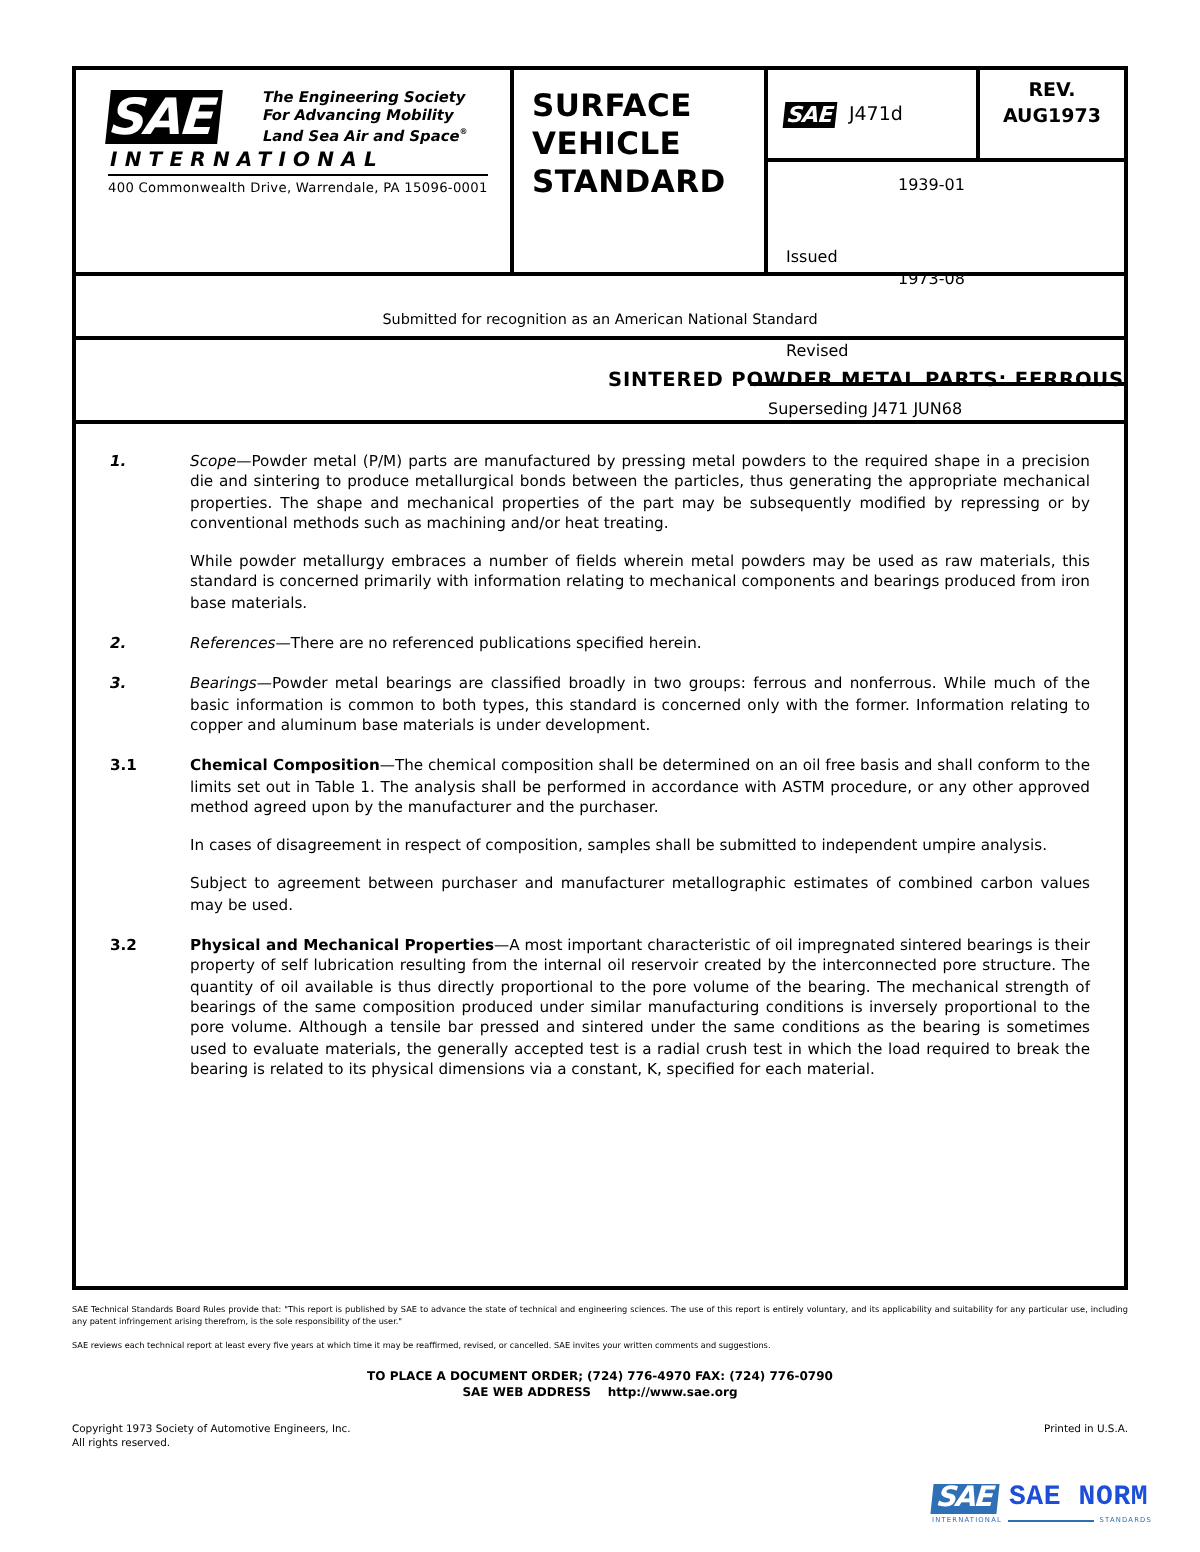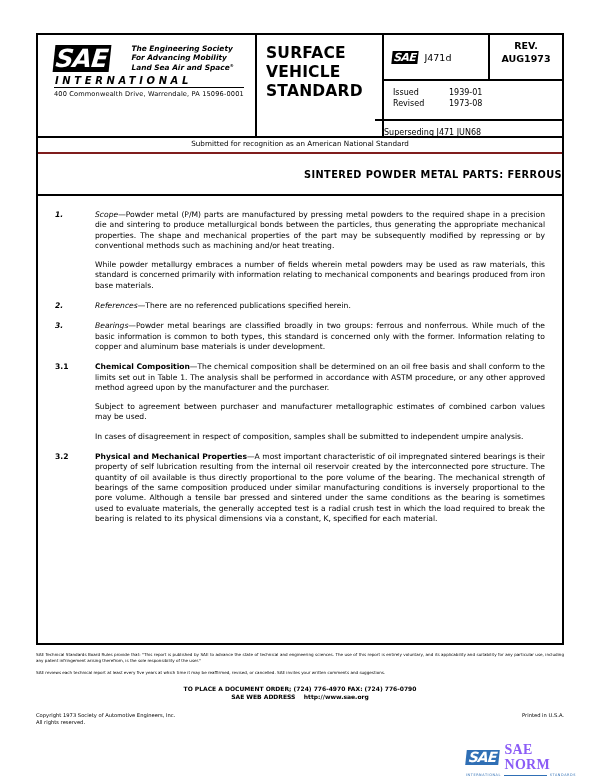--- a/index.html
+++ b/index.html
@@ -169,36 +169,36 @@
   }
   .meta-dates {
     padding: 6px 0 0 9px;
     font-size: 8px;
     font-family: "DejaVu Sans", sans-serif;
     line-height: 11px;
   }
   .meta-dates .row {
     display: flex;
   }
-  .meta-dates .lbl { width: 56px; }
+  .meta-dates .lbl { width: 56px; margin-top: 36px; }
   .meta-super {
     padding: 0 0 0 9px;
     margin-top: 10px;
     font-size: 8px;
     font-family: "DejaVu Sans", sans-serif;
     border-top: 2px solid #000;
     padding-top: 7px;
     margin-left: -9px;
     padding-left: 9px;
   }
 
   
   .submitted-band {
-    height: 16px;
-    border-bottom: 2px solid #7f1d1d;
+    height: 32px;
+    border-bottom: 2px solid #000000;
     box-sizing: border-box;
     position: relative;
     text-decoration: underline;
   }
   .submitted-text {
     position: absolute;
     left: 50%;
     transform: translateX(-50%);
     bottom: 4px;
     font-size: 7.2px;
@@ -317,24 +317,24 @@
     font-size: 14px;
     background: #2f6fb5;
     color: #fff;
     padding: 0px 3px;
     transform: skewX(-6deg);
     letter-spacing: -1px;
     line-height: 15px;
   }
   .norm-text {
     margin-left: 5px;
-    font-family: Liberation Serif, serif;
+    font-family: Liberation Mono, monospace;
     font-weight: bold;
     font-size: 14px;
-    color: #8b5cf6;
+    color: #1d4ed8;
     letter-spacing: 0.3px;
     line-height: 15px;
   }
   .norm-sub {
     display: flex;
     justify-content: space-between;
     margin-top: 1px;
     font-family: "DejaVu Sans", sans-serif;
     font-size: 3.4px;
     color: #2f6fb5;
@@ -435,22 +435,22 @@
         <div class="clause-num">3.</div>
         <div class="clause-body">
           <p><span class="term">Bearings</span><span>—</span><span>Powder metal bearings are classified broadly in two groups: ferrous and nonferrous. While much of the basic information is common to both types, this standard is concerned only with the former. Information relating to copper and aluminum base materials is under development.</span></p>
         </div>
       </div>
 
       <div class="clause">
         <div class="clause-num plain">3.1</div>
         <div class="clause-body">
           <p><span class="term-plain">Chemical Composition</span><span>—</span><span>The chemical composition shall be determined on an oil free basis and shall conform to the limits set out in Table 1. The analysis shall be performed in accordance with ASTM procedure, or any other approved method agreed upon by the manufacturer and the purchaser.</span></p>
+          <p>In cases of disagreement in respect of composition, samples shall be submitted to independent umpire analysis.</p>
           <p>Subject to agreement between purchaser and manufacturer metallographic estimates of combined carbon values may be used.</p>
-          <p>In cases of disagreement in respect of composition, samples shall be submitted to independent umpire analysis.</p>
         </div>
       </div>
 
       <div class="clause">
         <div class="clause-num plain">3.2</div>
         <div class="clause-body">
           <p><span class="term-plain">Physical and Mechanical Properties</span><span>—</span><span>A most important characteristic of oil impregnated sintered bearings is their property of self lubrication resulting from the internal oil reservoir created by the interconnected pore structure. The quantity of oil available is thus directly proportional to the pore volume of the bearing. The mechanical strength of bearings of the same composition produced under similar manufacturing conditions is inversely proportional to the pore volume. Although a tensile bar pressed and sintered under the same conditions as the bearing is sometimes used to evaluate materials, the generally accepted test is a radial crush test in which the load required to break the bearing is related to its physical dimensions via a constant, K, specified for each material.</span></p>
         </div>
       </div>
 

